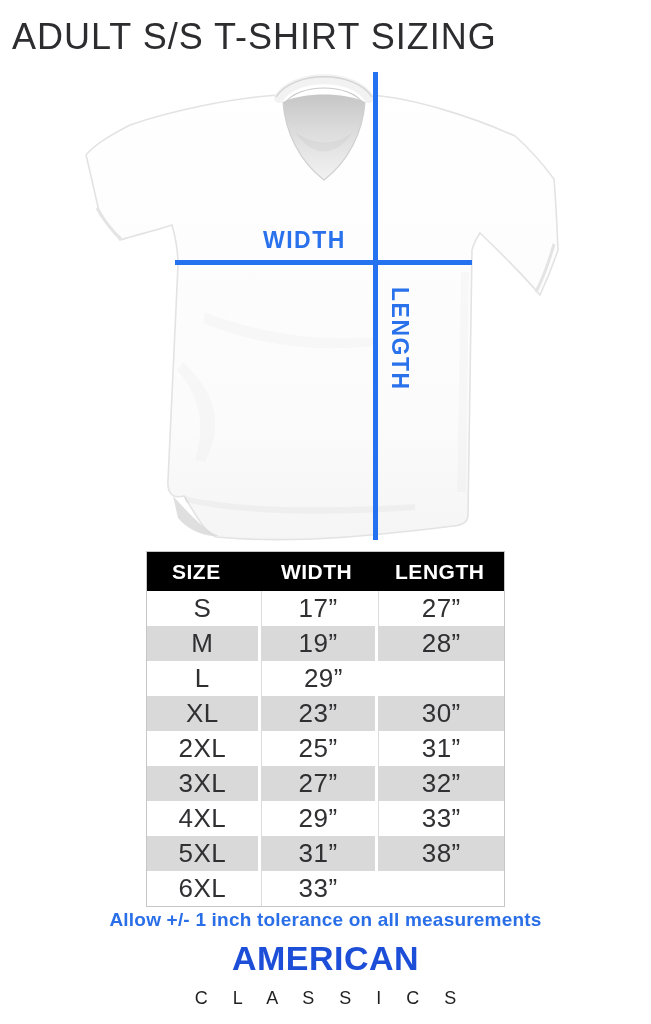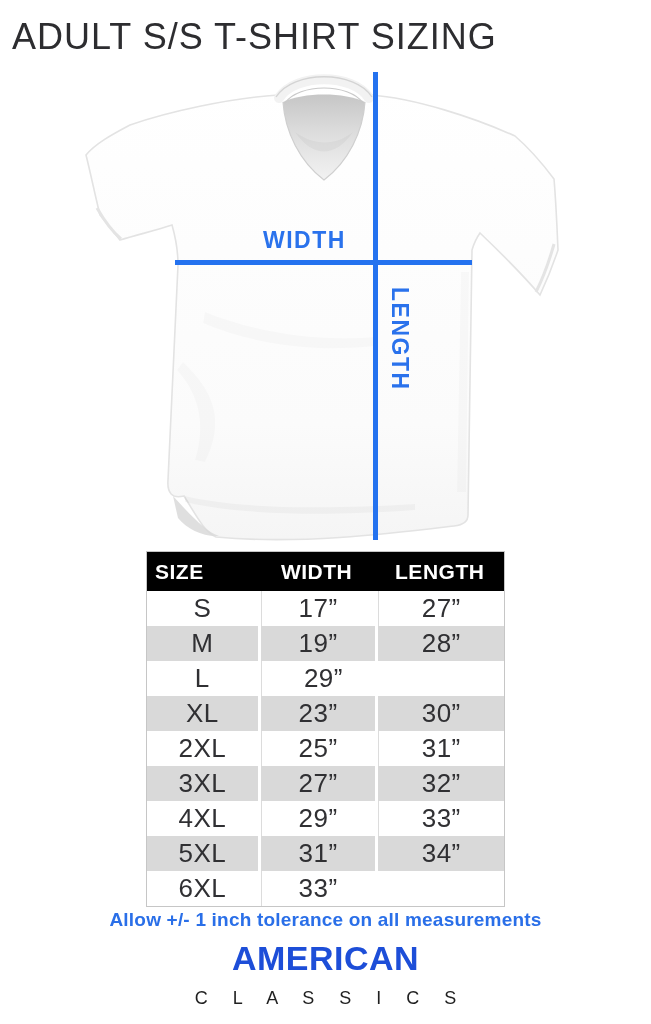--- a/index.html
+++ b/index.html
@@ -36,21 +36,21 @@
   
   .size-table {
     position:absolute; left:146px; top:551px; width:359px;
     border:1px solid #c6c6c6; box-sizing:border-box;
   }
   .t-header {
     display:flex; align-items:center; height:39px;
     background:#000000; color:#ffffff;
     font-size:21px; font-weight:700; letter-spacing:0.5px;
   }
-  .t-header .h0 { width:31%; padding-left:8px; box-sizing:border-box; }
+  .t-header .h0 { width:31%; padding-left:25px; box-sizing:border-box; }
   .t-header .h1 { width:33%; text-align:center; }
   .t-header .h2 { width:36%; text-align:center; }
 
   .t-row {
     display:flex; align-items:center; height:35px;
     font-size:26px; color:#303033; letter-spacing:0.5px; text-align:center;
   }
   .t-row .cell { box-sizing:border-box; height:100%;
     display:flex; align-items:center; justify-content:center; }
   .t-row .c0 { width:31%; }
@@ -181,21 +181,21 @@
           <div class="cell c2">32”</div>
         </div>
         <div class="t-row white">
           <div class="cell c0">4XL</div>
           <div class="cell c1">29”</div>
           <div class="cell c2">33”</div>
         </div>
         <div class="t-row gray">
           <div class="cell c0">5XL</div>
           <div class="cell c1">31”</div>
-          <div class="cell c2">34”</div>
+          <div class="cell c2">38”</div>
         </div>
         <div class="t-row white">
           <div class="cell c0">6XL</div>
           <div class="cell c1">33”</div>
         </div>
       </div>
   </div>
 
   <div class="footnote">Allow +/- 1 inch tolerance on all measurements</div>
 

